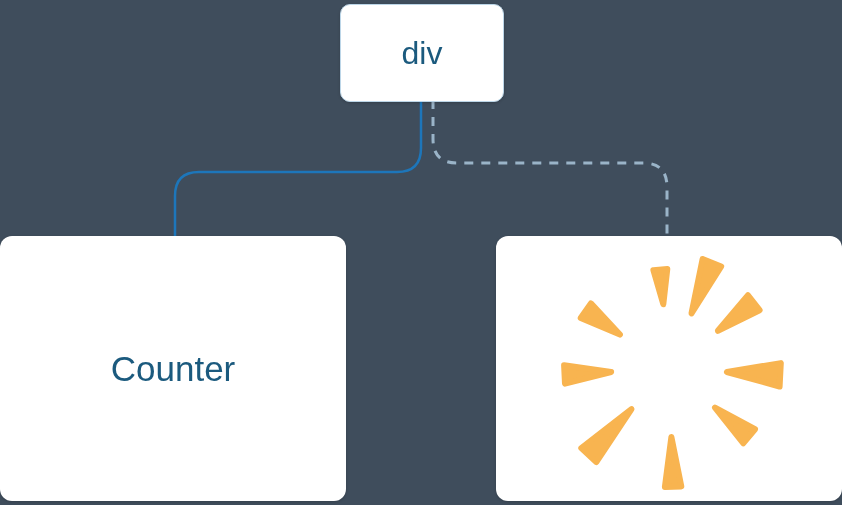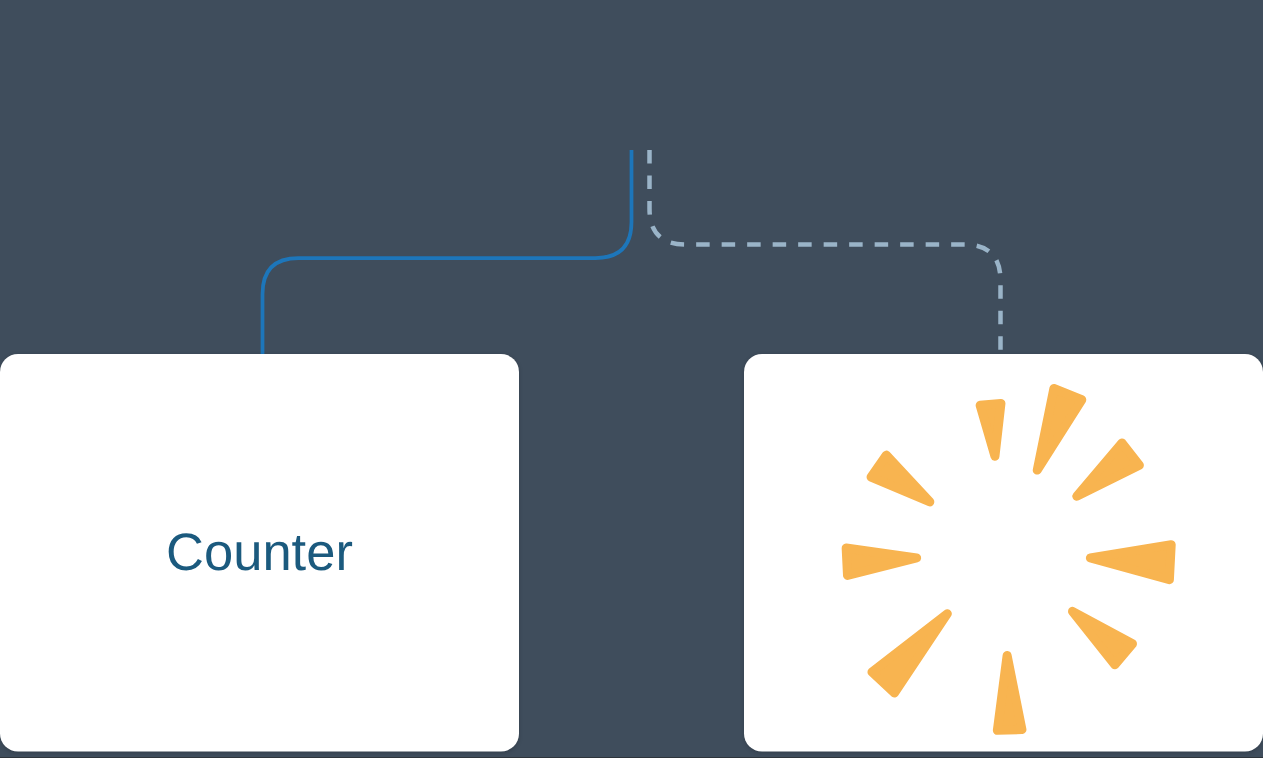--- a/index.html
+++ b/index.html
@@ -119,20 +119,23 @@
 </head>
 <body>
 
 <div class="canvas">
 
   <svg class="connectors" viewBox="0 0 842 505" aria-hidden="true">
     <path class="link-solid" d="M421 100 L421 148 Q421 172 397 172 L199 172 Q175 172 175 196 L175 237"></path>
     <path class="link-dashed" d="M433 100 L433 139 Q433 163 457 163 L643 163 Q667 163 667 187 L667 237"></path>
   </svg>
 
+  <div class="node-div">
+    <span class="node-div-label">div</span>
+  </div>
 
   <div class="card counter-card">
     <div class="counter-title">Counter</div>
   </div>
 
   <div class="card poof-card">
     <svg width="280" height="252" viewBox="-140 -126 280 252" aria-hidden="true">
       <g>
         <polygon class="poof-ray" points="-5.7,-64.8 -15.6,-98.8 -1.7,-100"></polygon>
         <polygon class="poof-ray" points="22.5,-55.6 33.6,-110 52.2,-102.5"></polygon>

